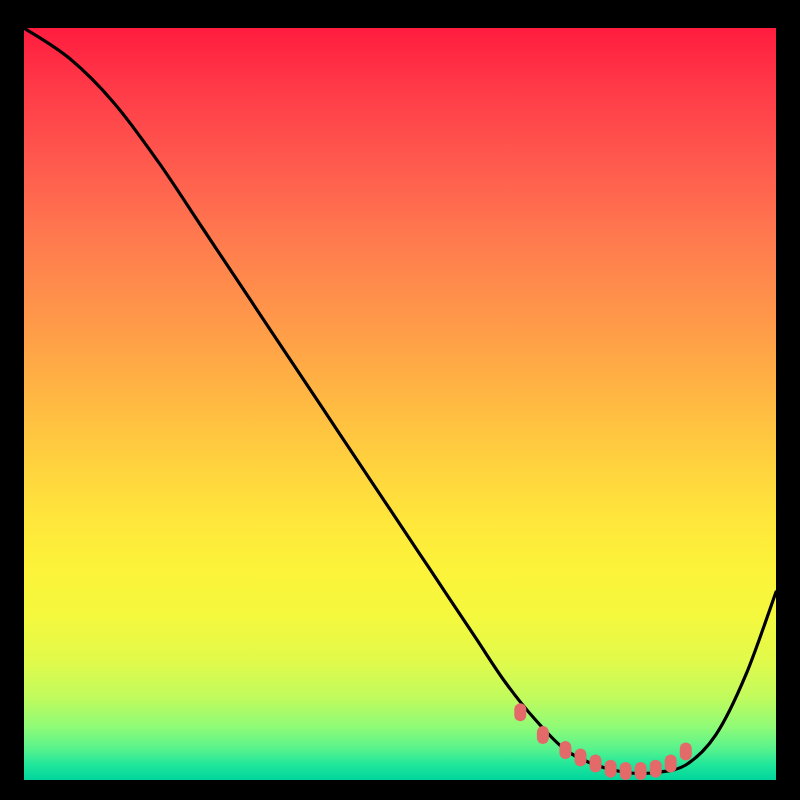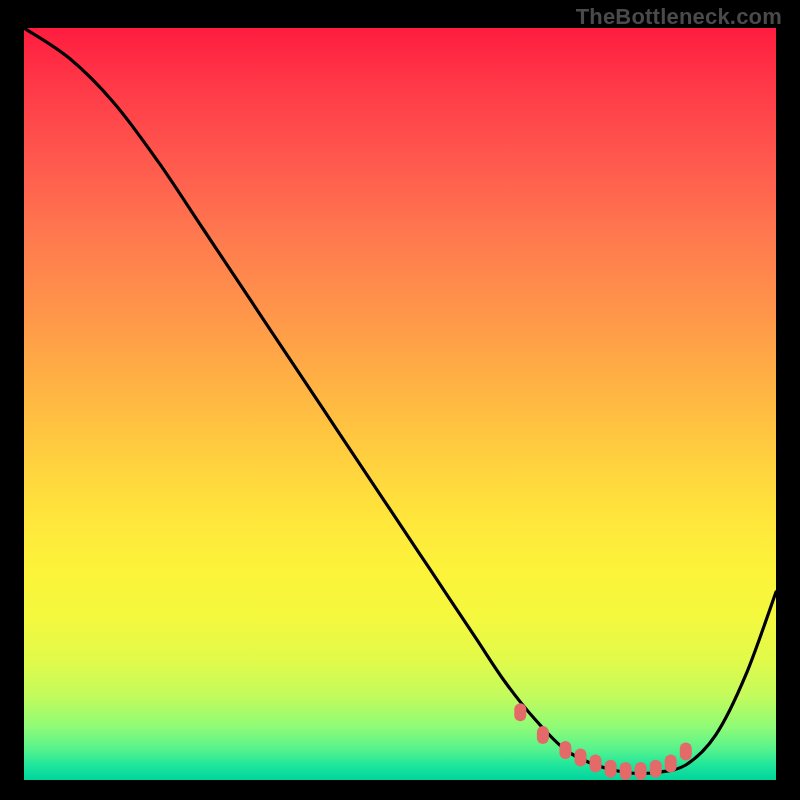--- a/index.html
+++ b/index.html
@@ -67,21 +67,20 @@
     top: 0;
     width: 752px;
     height: 752px;
   }
 </style>
 </head>
 <body>
 
 <div class="outer">
 
-  <div class="watermark">TheBottleneck.com</div>
 
   <div class="plot-frame">
     <div class="gradient-area"></div>
 
     <svg class="overlay" viewBox="0 0 752 752" preserveAspectRatio="none">
       <path id="curve-path" fill="none" stroke="#000000" stroke-width="3.2" stroke-linecap="round" stroke-linejoin="round" d="M 0.0 0.0 C 7.5 5.0, 30.1 17.5, 45.1 30.1 C 60.2 42.6, 75.2 57.7, 90.2 75.2 C 105.3 92.7, 120.3 114.1, 135.4 135.4 C 150.4 156.7, 165.4 180.5, 180.5 203.0 C 195.5 225.6, 210.6 248.2, 225.6 270.7 C 240.6 293.3, 255.7 315.8, 270.7 338.4 C 285.8 361.0, 300.8 383.5, 315.8 406.1 C 330.9 428.6, 345.9 451.2, 361.0 473.8 C 376.0 496.3, 391.0 518.9, 406.1 541.4 C 421.1 564.0, 438.7 590.3, 451.2 609.1 C 463.7 627.9, 471.3 640.5, 481.3 654.2 C 491.3 668.0, 501.3 680.6, 511.4 691.8 C 521.4 703.1, 531.4 714.4, 541.4 721.9 C 551.5 729.4, 561.5 733.2, 571.5 737.0 C 581.5 740.7, 591.6 743.2, 601.6 744.5 C 611.6 745.7, 621.7 745.7, 631.7 744.5 C 641.7 743.2, 651.7 743.2, 661.8 737.0 C 671.8 730.7, 681.8 721.9, 691.8 706.9 C 701.9 691.8, 711.9 670.5, 721.9 646.7 C 731.9 622.9, 747.0 577.8, 752.0 564.0"></path>
       <g id="marker-group">
           <rect x="490.3" y="675.3" width="12" height="18" rx="6" ry="6" fill="#e46a6a"></rect>
           <rect x="512.9" y="697.9" width="12" height="18" rx="6" ry="6" fill="#e46a6a"></rect>
           <rect x="535.4" y="712.9" width="12" height="18" rx="6" ry="6" fill="#e46a6a"></rect>

